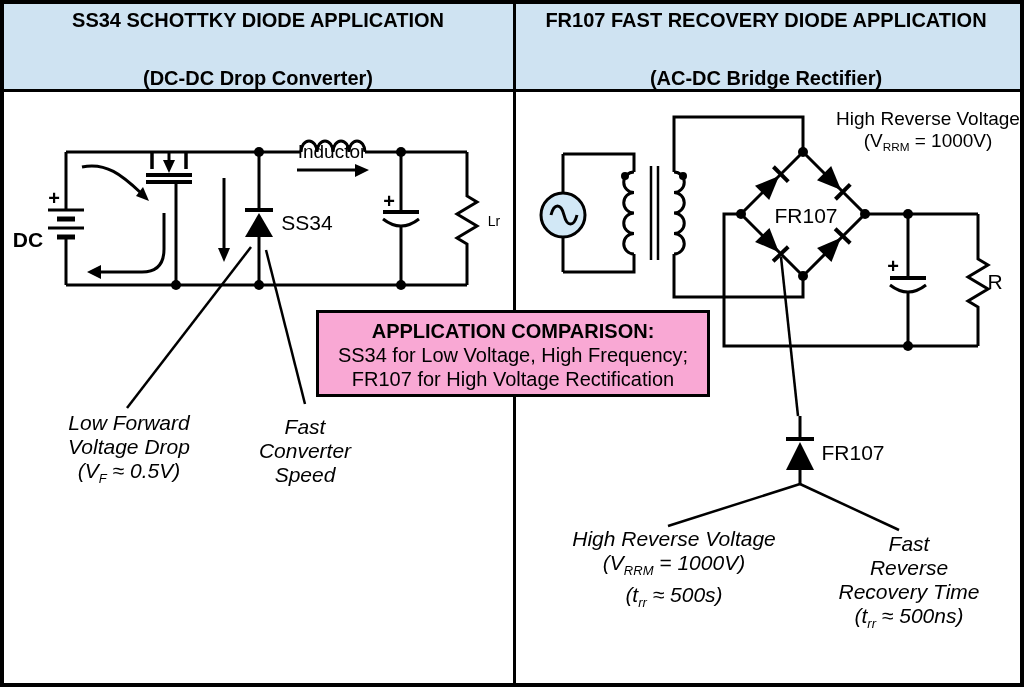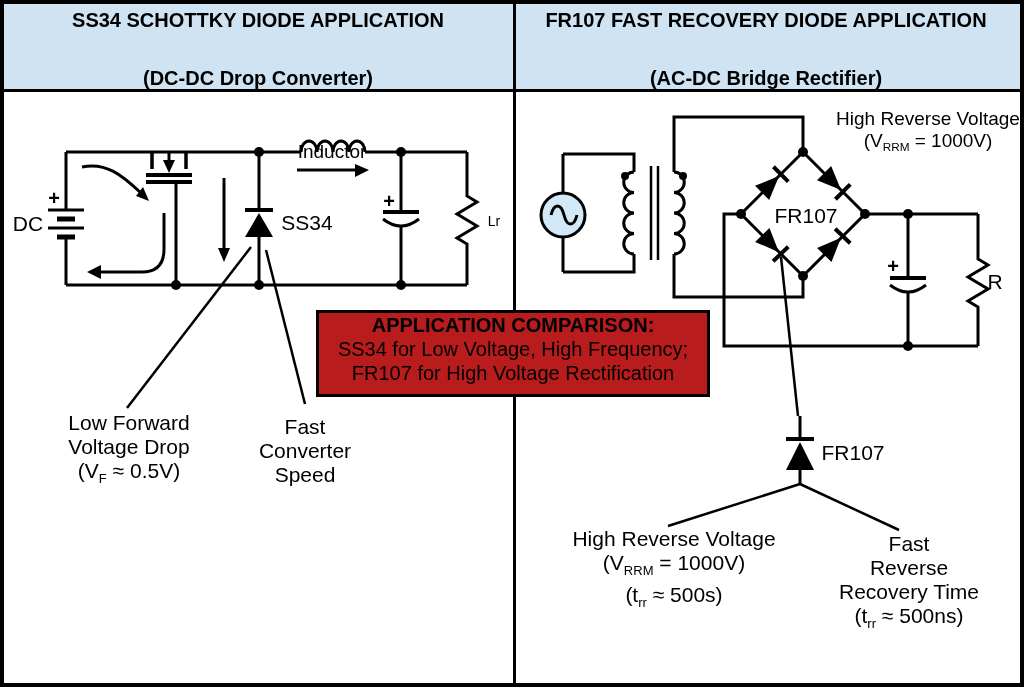--- a/index.html
+++ b/index.html
@@ -9,26 +9,26 @@
           border:4px solid #000; overflow:hidden; }
   .header { position:absolute; top:0; left:0; width:100%; height:88px;
             display:flex; border-bottom:3px solid #000; }
   .header-cell { flex:1; background:#cfe3f2; display:flex; flex-direction:column;
                  align-items:center; justify-content:center; padding-top:4px;
                  font-weight:bold; font-size:20px; line-height:26px; text-align:center;gap:32px; }
   .divider { position:absolute; left:509px; top:0; width:3px; height:100%;
              background:#000; z-index:1; }
   .circuit-svg { position:absolute; left:0; top:0; z-index:2; }
   .comparison-box { position:absolute; left:312px; top:306px; width:394px; height:87px;
-                    background:#b91c1c; border:3px solid #000; z-index:3;
-                    text-align:center; font-size:20px; line-height:24px; }
+                    background:#f9a8d4; border:3px solid #000; z-index:3;
+                    text-align:center; padding-top:6px; font-size:20px; line-height:24px; }
   .cmp-title { font-weight:bold; }
   .lbl { position:absolute; transform:translate(-50%,-50%); text-align:center;
          white-space:nowrap; z-index:4; color:#000; }
-  .lh23 { line-height:23px; } .lh24 { line-height:24px; } .lh22 { line-height:22px; }
+  .lh23 { line-height:23px; } .lh24 { line-height:24px;font-style:italic; } .lh22 { line-height:22px; }
   .plus { font-weight:bold; }
   sub { font-size:0.62em; }
 </style>
 </head>
 <body>
 
 <div class="page">
 
   <div class="header">
     <div class="header-cell">
@@ -178,21 +178,21 @@
         <path d="M796,412 V435 M796,466 V480"></path>
         <path d="M782,435 H810" stroke-width="4"></path>
         <polygon points="796,438 782,466 810,466" fill="#000" stroke="none"></polygon>
       </g>
       <path stroke-width="2.5" d="M796,480 L664,522"></path>
       <path stroke-width="2.5" d="M796,480 L895,526"></path>
     </g>
   </svg>
 
   <div class="lbl" style="left:328px; top:120px; font-size:19px;margin-top:28px;">Inductor</div>
-  <div class="lbl" style="left:24px; top:220px; font-size:21px;">DC</div>
+  <div class="lbl" style="left:24px; top:236px; font-size:21px;font-weight:bold;">DC</div>
   <div class="lbl plus" style="left:50px; top:194px; font-size:20px;">+</div>
   <div class="lbl" style="left:303px; top:219px; font-size:21px;">SS34</div>
   <div class="lbl plus" style="left:385px; top:197px; font-size:20px;">+</div>
   <div class="lbl" style="left:490px; top:217px; font-size:14px;">Lr</div>
 
   <div class="lbl lh24" style="left:125px; top:447px; font-size:21px;">
     <div>Low Forward</div>
     <div>Voltage Drop</div>
     <div><span>(V</span><sub>F</sub><span> ≈ 0.5V)</span></div>
   </div>

